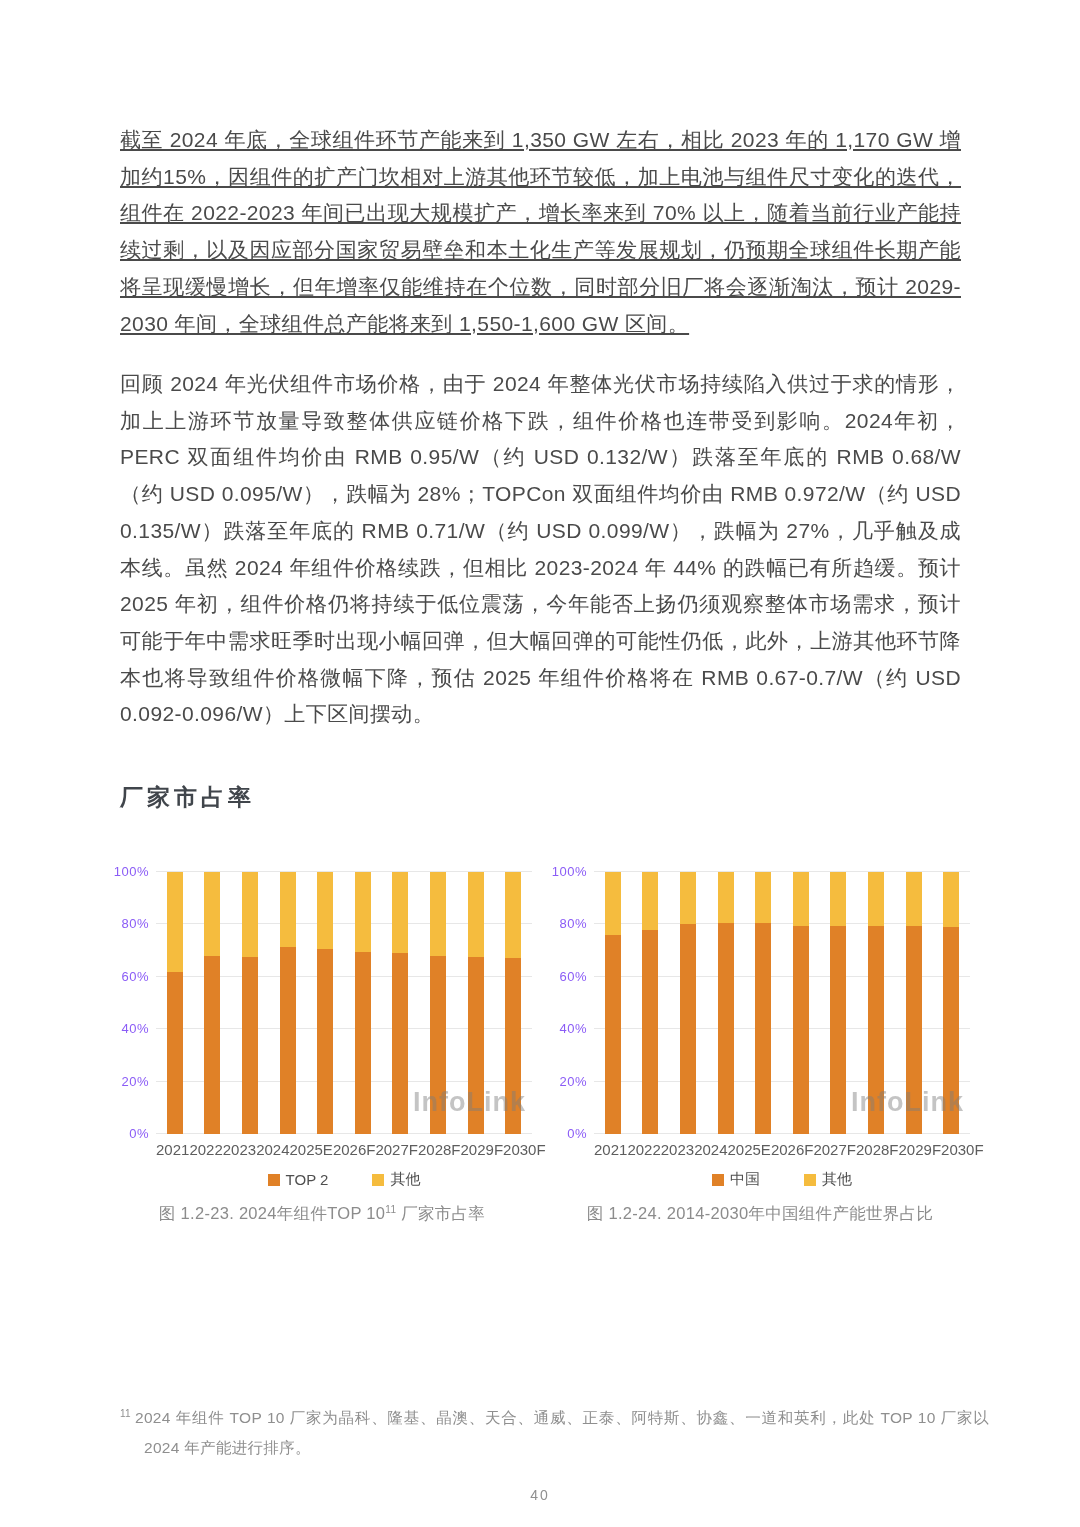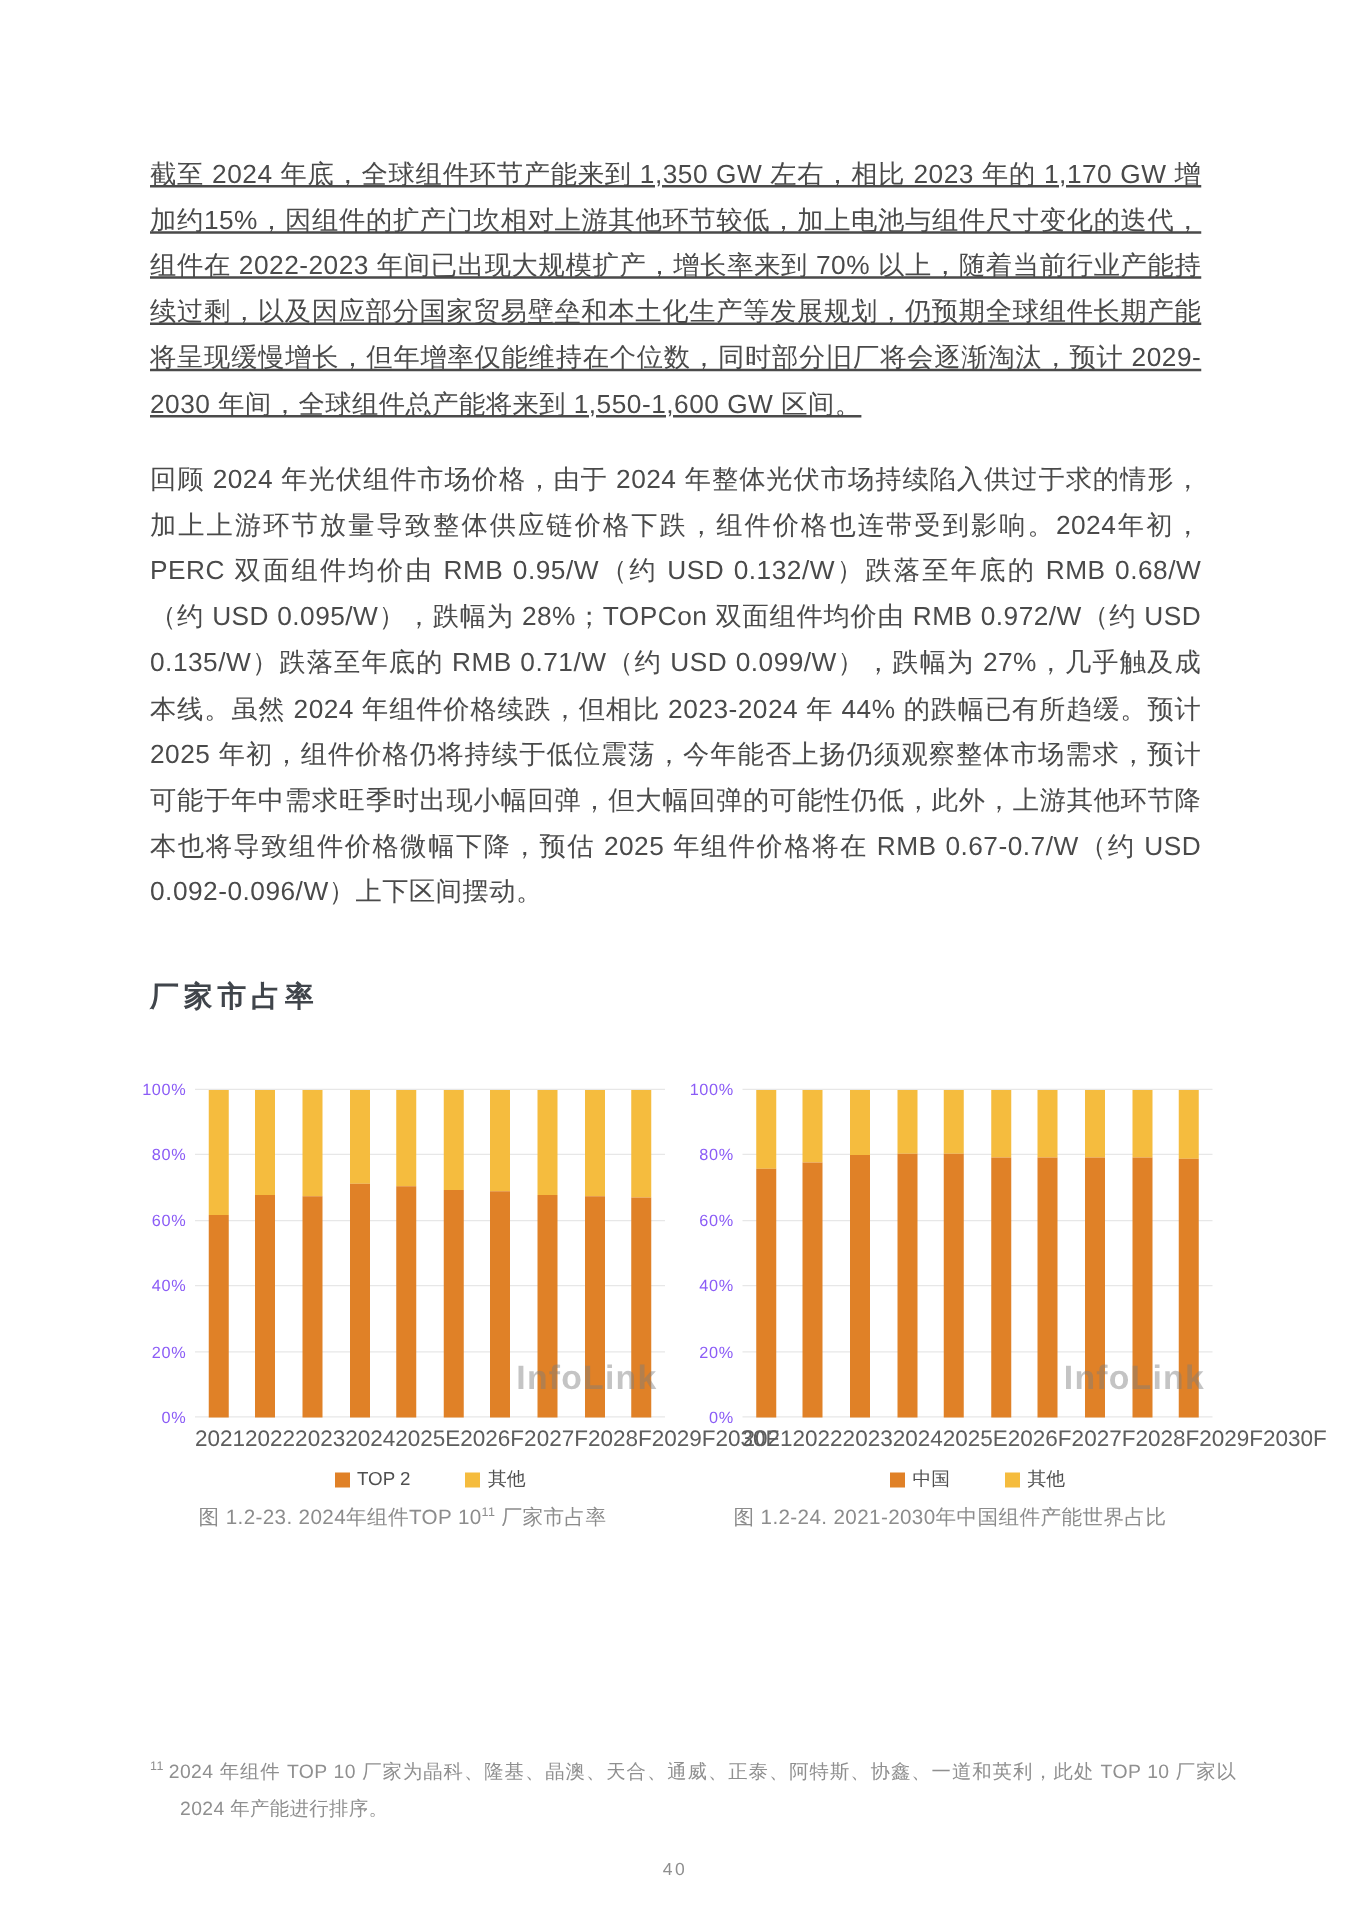--- a/index.html
+++ b/index.html
@@ -34,21 +34,21 @@
   .gridline{position:absolute;left:0;right:0;height:1px;background:#e7e7e7;}
   .bars{position:absolute;left:0;right:0;top:0;bottom:0;display:flex;}
   .slot{flex:1;display:flex;justify-content:center;align-items:flex-end;height:100%;}
   .stack{width:16px;height:100%;display:flex;flex-direction:column-reverse;}
   .seg{width:100%;}
   .watermark{
     position:absolute;right:6px;bottom:16px;z-index:3;
     font-size:27px;font-weight:700;letter-spacing:1px;color:rgba(125,125,125,0.45);
   }
   .x-axis{display:flex;margin-left:44px;margin-top:7px;}
-  .xtick{flex:1;text-align:left;font-size:18px;color:#5d5d5d;white-space:nowrap;}
+  .xtick{flex:1;text-align:left;font-size:15px;color:#5d5d5d;white-space:nowrap;}
   .legend{display:flex;justify-content:center;gap:44px;margin-top:12px;margin-left:44px;}
   .legend-item{display:flex;align-items:center;gap:6px;}
   .swatch{width:12px;height:12px;display:inline-block;}
   .legend-label{font-size:15px;color:#4f4f4f;}
   .captions-row{
     position:absolute;left:112px;top:1203px;width:858px;
     display:flex;justify-content:space-between;
   }
   .caption{width:420px;text-align:center;font-size:16.5px;color:#8c8c8c;letter-spacing:0.3px;}
   .caption sup{font-size:10px;}
@@ -282,21 +282,21 @@
           <div class="legend-item">
             <span class="swatch" style="background: rgb(245, 188, 62);"></span>
             <span class="legend-label">其他</span>
           </div>
         </div>
     </div>
   </div>
 
   <div class="captions-row">
     <div class="caption"><span>图 1.2-23. 2024年组件TOP 10</span><sup>11</sup><span> 厂家市占率</span></div>
-    <div class="caption">图 1.2-24. 2021-2030年中国组件产能世界占比</div>
+    <div class="caption">图 1.2-24. 2014-2030年中国组件产能世界占比</div>
   </div>
 
 
   <div class="footnote"><sup class="fn-marker">11</sup><span>2024 年组件 TOP 10 厂家为晶科、隆基、晶澳、天合、通威、正泰、阿特斯、协鑫、一道和英利，此处 TOP 10 厂家以 2024 年产能进行排序。</span></div>
 
   <div class="page-number">40</div>
 
 </div>
 
 </body></html>

